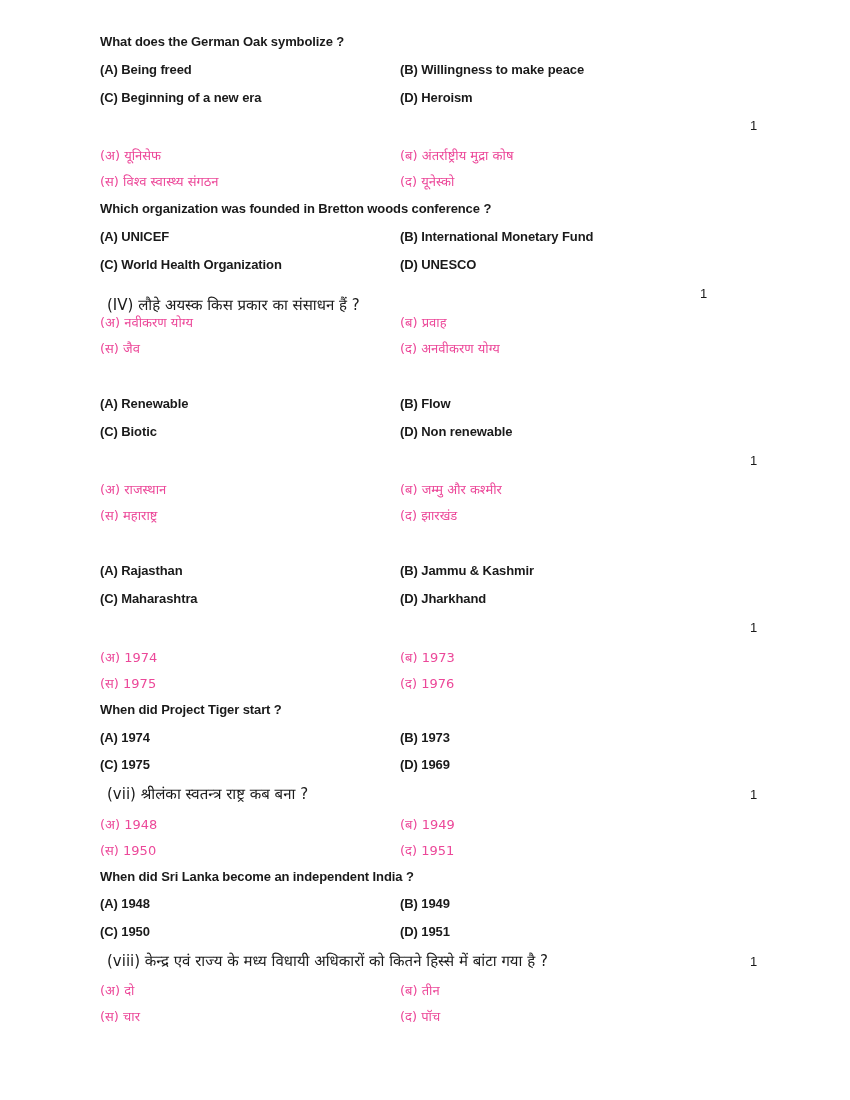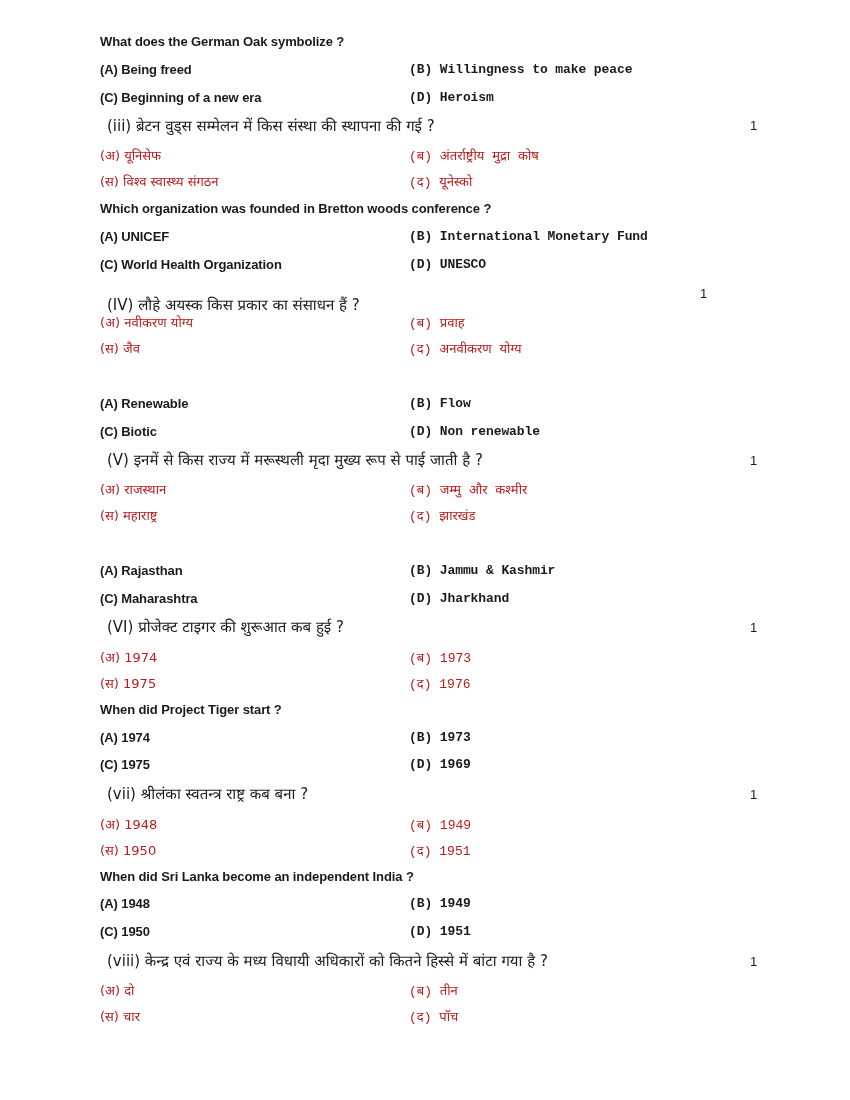--- a/index.html
+++ b/index.html
@@ -1,40 +1,39 @@
 <!DOCTYPE html>
 <html><head>
   <meta charset="utf-8">
   <style>
     html, body { margin: 0; padding: 0; background: #ffffff; }
     body { width: 850px; height: 1100px; position: relative; overflow: hidden; color: #111; }
     .page { position: absolute; left: 0; top: 0; width: 850px; height: 1100px; }
     .line { position: absolute; left: 100px; white-space: nowrap; }
     .en { font-family: "Liberation Sans", sans-serif; font-size: 13px; font-weight: bold; letter-spacing: -0.1px; color: #1a1a1a; }
     .hi-q { font-family: "DejaVu Sans", sans-serif; font-size: 15px; color: #1a1a1a; left: 107px; }
-    .hi-opt { font-family: "DejaVu Sans", sans-serif; font-size: 13px; color: #b91c1c; }
-    .col-b { position: absolute; left: 309px; font-family: Liberation Mono, monospace; }
+    .hi-opt { font-family: "DejaVu Sans", sans-serif; font-size: 13px; color: #ec4899; }
+    .col-b { position: absolute; left: 300px; }
     .mark { position: absolute; font-family: "Liberation Sans", sans-serif; font-size: 13px; color: #1a1a1a; }
   </style>
 </head>
 <body>
 
 <div class="page">
 
   <div class="line en" style="top:34px">What does the German Oak symbolize  ?</div>
   <div class="line en" style="top:62px">
     <span>(A) Being freed</span>
     <span class="col-b">(B) Willingness to make peace</span>
   </div>
   <div class="line en" style="top:90px">
     <span>(C) Beginning of a new era</span>
     <span class="col-b">(D) Heroism</span>
   </div>
 
-  <div class="line hi-q" style="top:115px">(iii) ब्रेटन वुड्स सम्मेलन में किस संस्था की स्थापना की गई ?</div>
   <div class="mark" style="top:118px; left:750px">1</div>
   <div class="line hi-opt" style="top:146px">
     <span>(अ) यूनिसेफ</span>
     <span class="col-b">(ब) अंतर्राष्ट्रीय मुद्रा कोष</span>
   </div>
   <div class="line hi-opt" style="top:172px">
     <span>(स) विश्व स्वास्थ्य संगठन</span>
     <span class="col-b">(द) यूनेस्को</span>
   </div>
 
@@ -61,41 +60,39 @@
 
   <div class="line en" style="top:396px">
     <span>(A) Renewable</span>
     <span class="col-b">(B) Flow</span>
   </div>
   <div class="line en" style="top:424px">
     <span>(C) Biotic</span>
     <span class="col-b">(D) Non renewable</span>
   </div>
 
-  <div class="line hi-q" style="top:449px">(V) इनमें से किस राज्य में मरूस्थली मृदा मुख्य रूप से पाई जाती है ?</div>
   <div class="mark" style="top:453px; left:750px">1</div>
   <div class="line hi-opt" style="top:480px">
     <span>(अ) राजस्थान</span>
     <span class="col-b">(ब) जम्मु और कश्मीर</span>
   </div>
   <div class="line hi-opt" style="top:506px">
     <span>(स) महाराष्ट्र</span>
     <span class="col-b">(द) झारखंड</span>
   </div>
 
   <div class="line en" style="top:563px">
     <span>(A) Rajasthan</span>
     <span class="col-b">(B) Jammu &amp; Kashmir</span>
   </div>
   <div class="line en" style="top:591px">
     <span>(C) Maharashtra</span>
     <span class="col-b">(D) Jharkhand</span>
   </div>
 
-  <div class="line hi-q" style="top:616px">(VI) प्रोजेक्ट टाइगर की शुरूआत कब हुई ?</div>
   <div class="mark" style="top:620px; left:750px">1</div>
   <div class="line hi-opt" style="top:648px">
     <span>(अ) 1974</span>
     <span class="col-b">(ब) 1973</span>
   </div>
   <div class="line hi-opt" style="top:674px">
     <span>(स) 1975</span>
     <span class="col-b">(द) 1976</span>
   </div>
 

